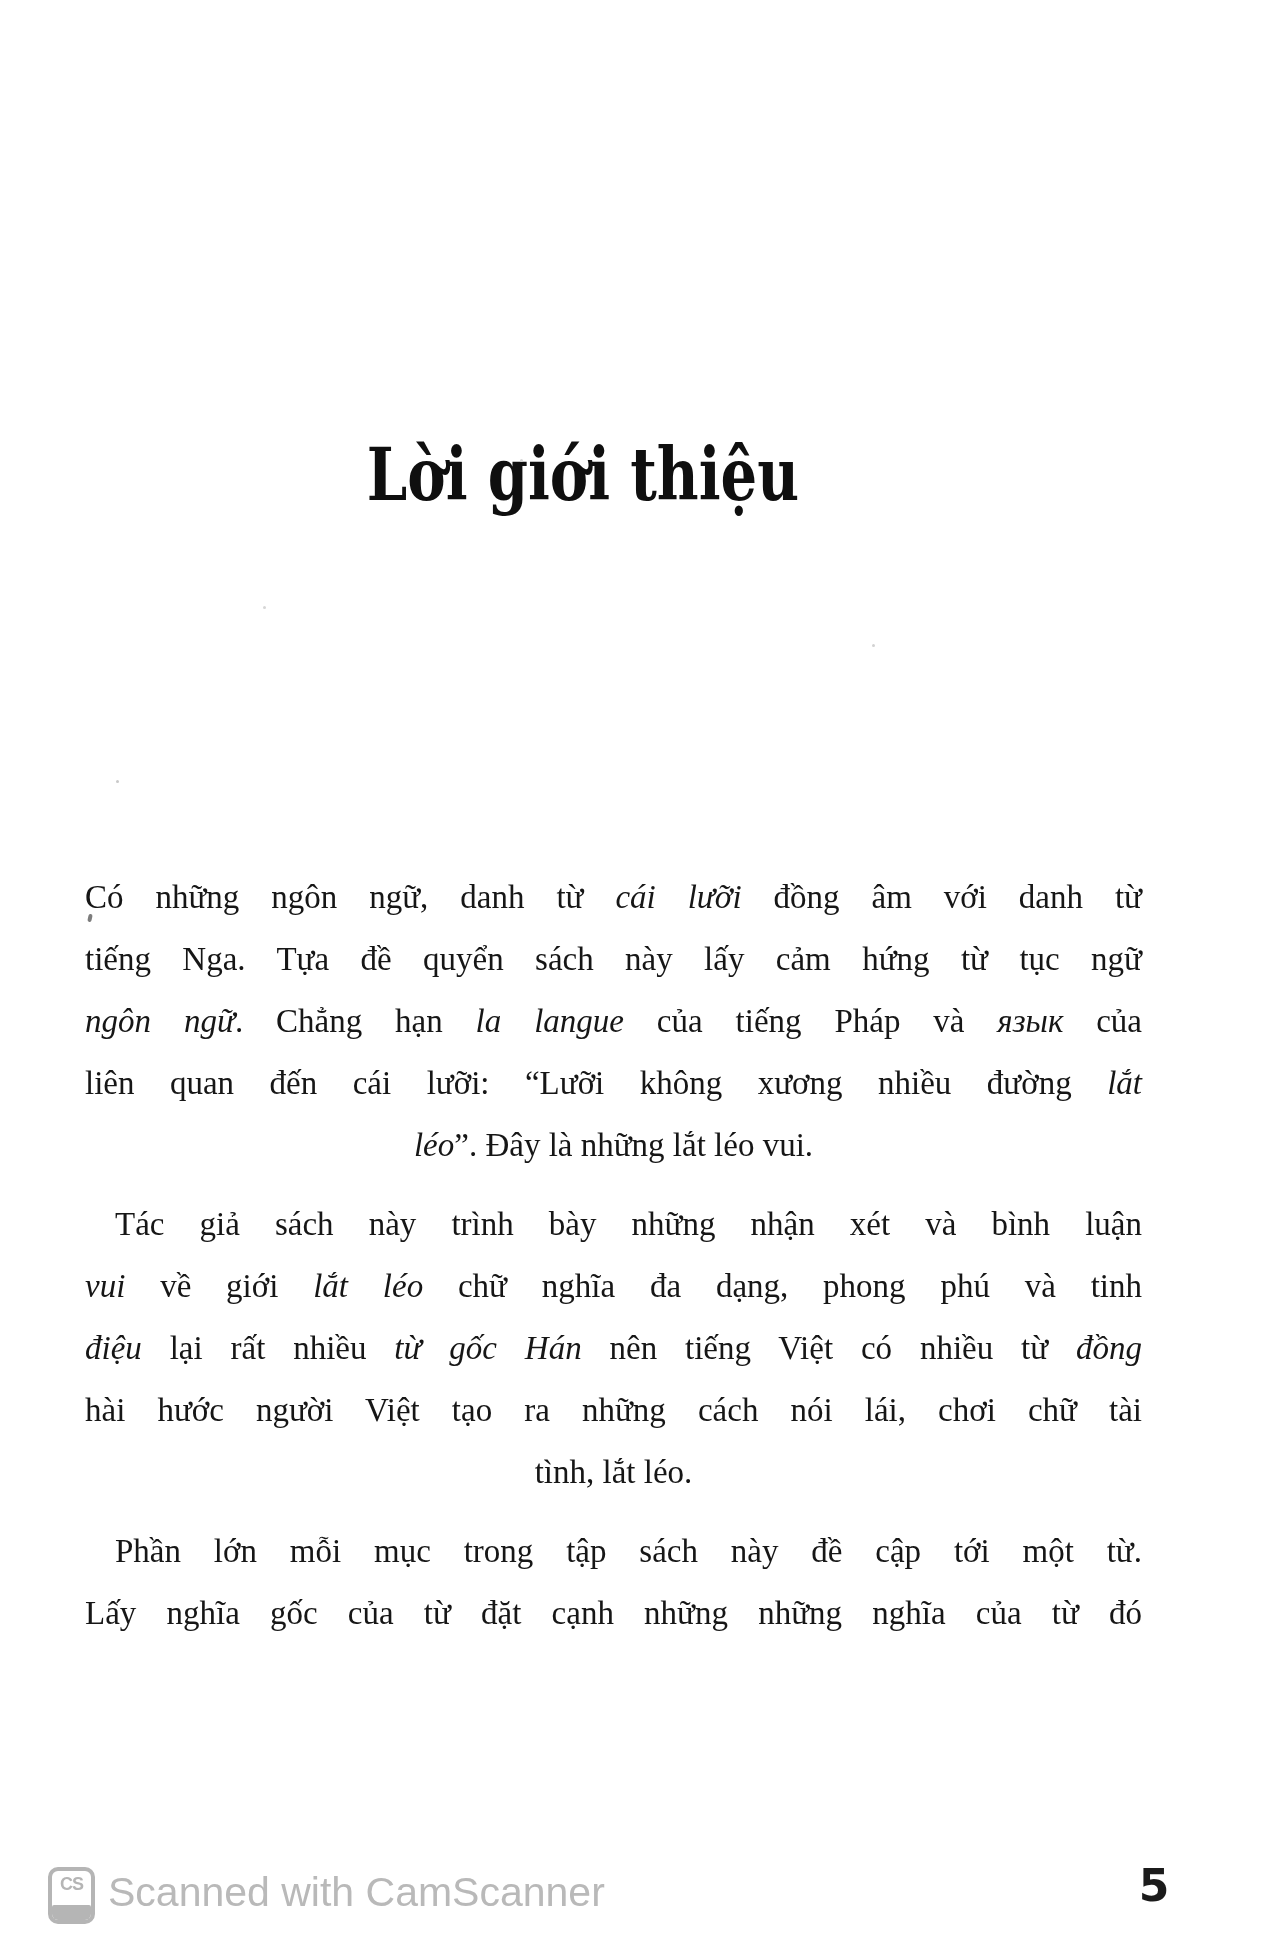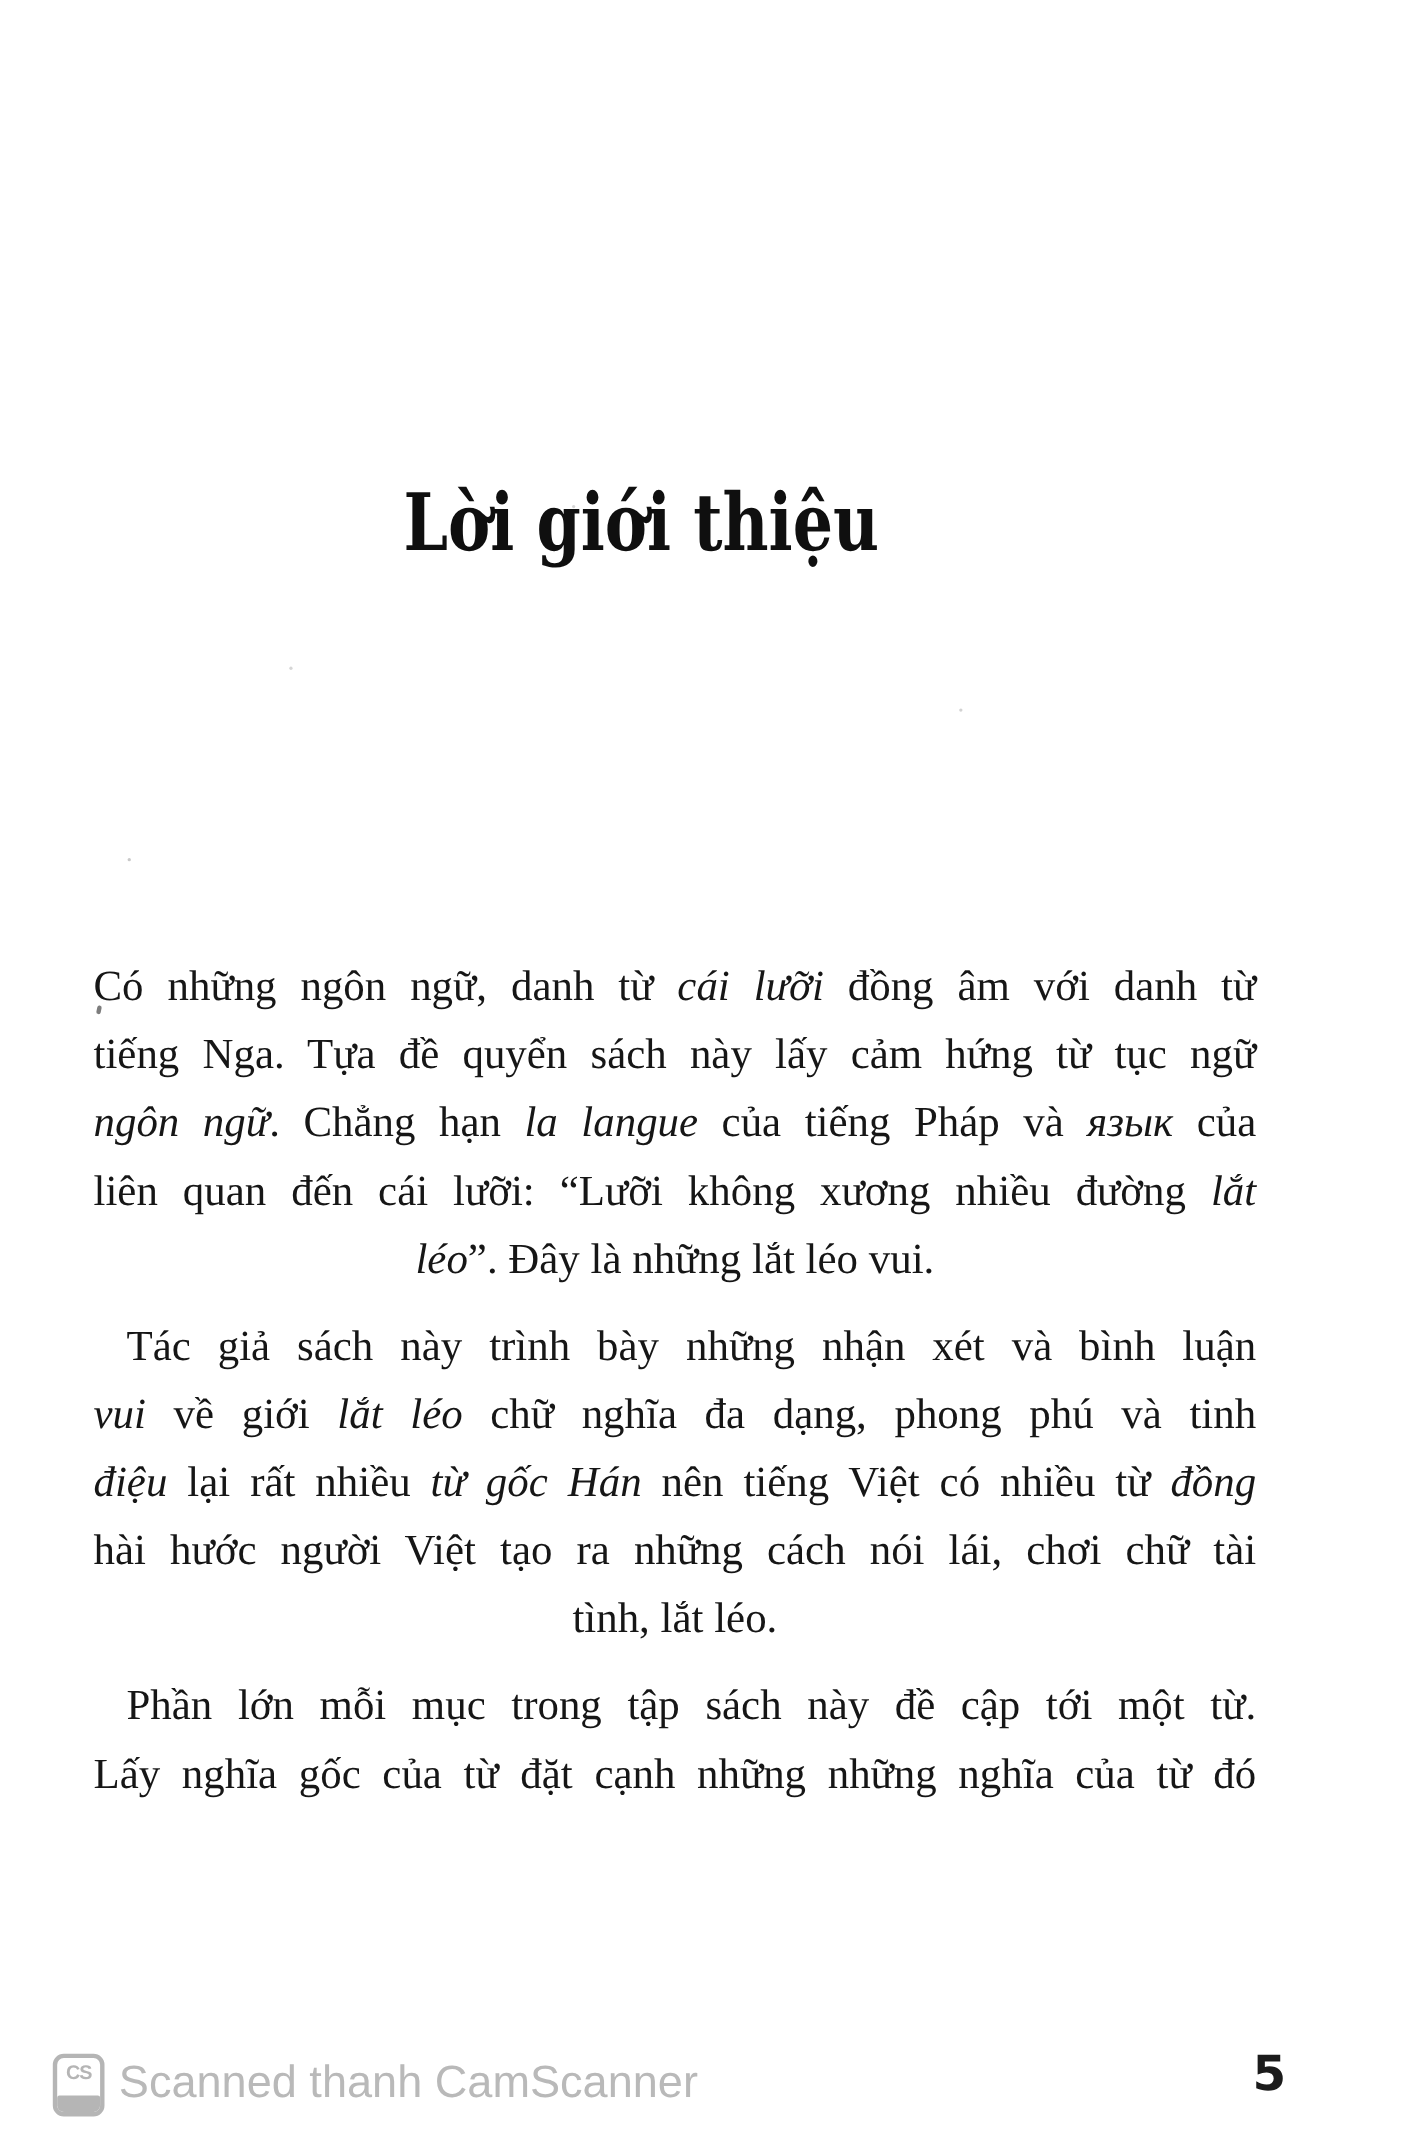--- a/index.html
+++ b/index.html
@@ -31,21 +31,21 @@
     transform: scaleX(0.80);
     transform-origin: center;
     white-space: nowrap;
   }
   .body-text {
     position: absolute;
     left: 85px;
     top: 850px;
     width: 1057px;
     font-family: "Liberation Serif", serif;
-    font-size: 39px;
+    font-size: 33px;
     line-height: 62px;
     color: #161616;
   }
   .para + .para { margin-top: 17px; }
   .line { white-space: normal; text-align: center; }
   .line.just {
     text-align: justify;
     text-align-last: justify;
     -moz-text-align-last: justify;
   }
@@ -151,18 +151,18 @@
   <div class="speck s2"></div>
   <div class="speck s3"></div>
   <div class="speck s4"></div>
   <div class="speck s5"></div>
 
   <div class="footer">
     <div class="cs-logo">
       <span class="cs-text">CS</span>
       <div class="cs-bar"></div>
     </div>
-    <span class="scan-label">Scanned thanh CamScanner</span>
+    <span class="scan-label">Scanned with CamScanner</span>
   </div>
 
   <div class="page-number">5</div>
 
 </div>
 
 </body></html>

